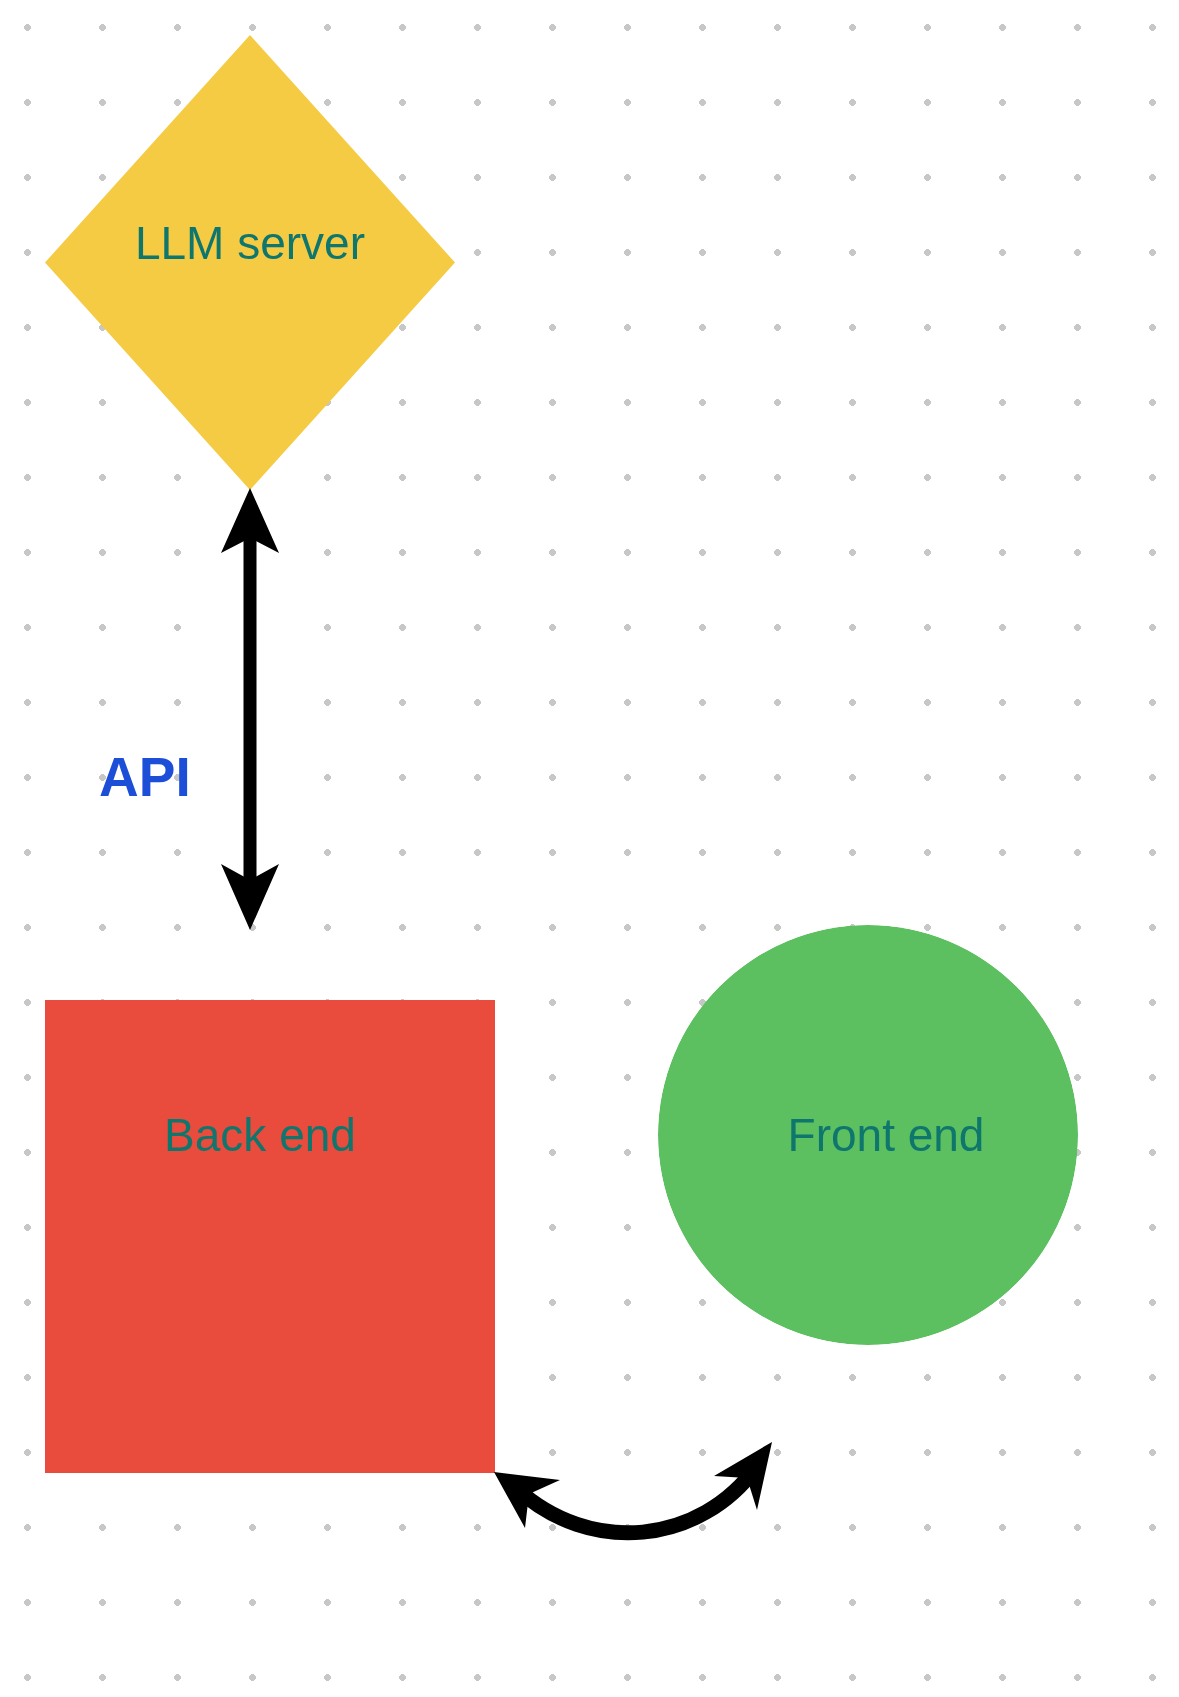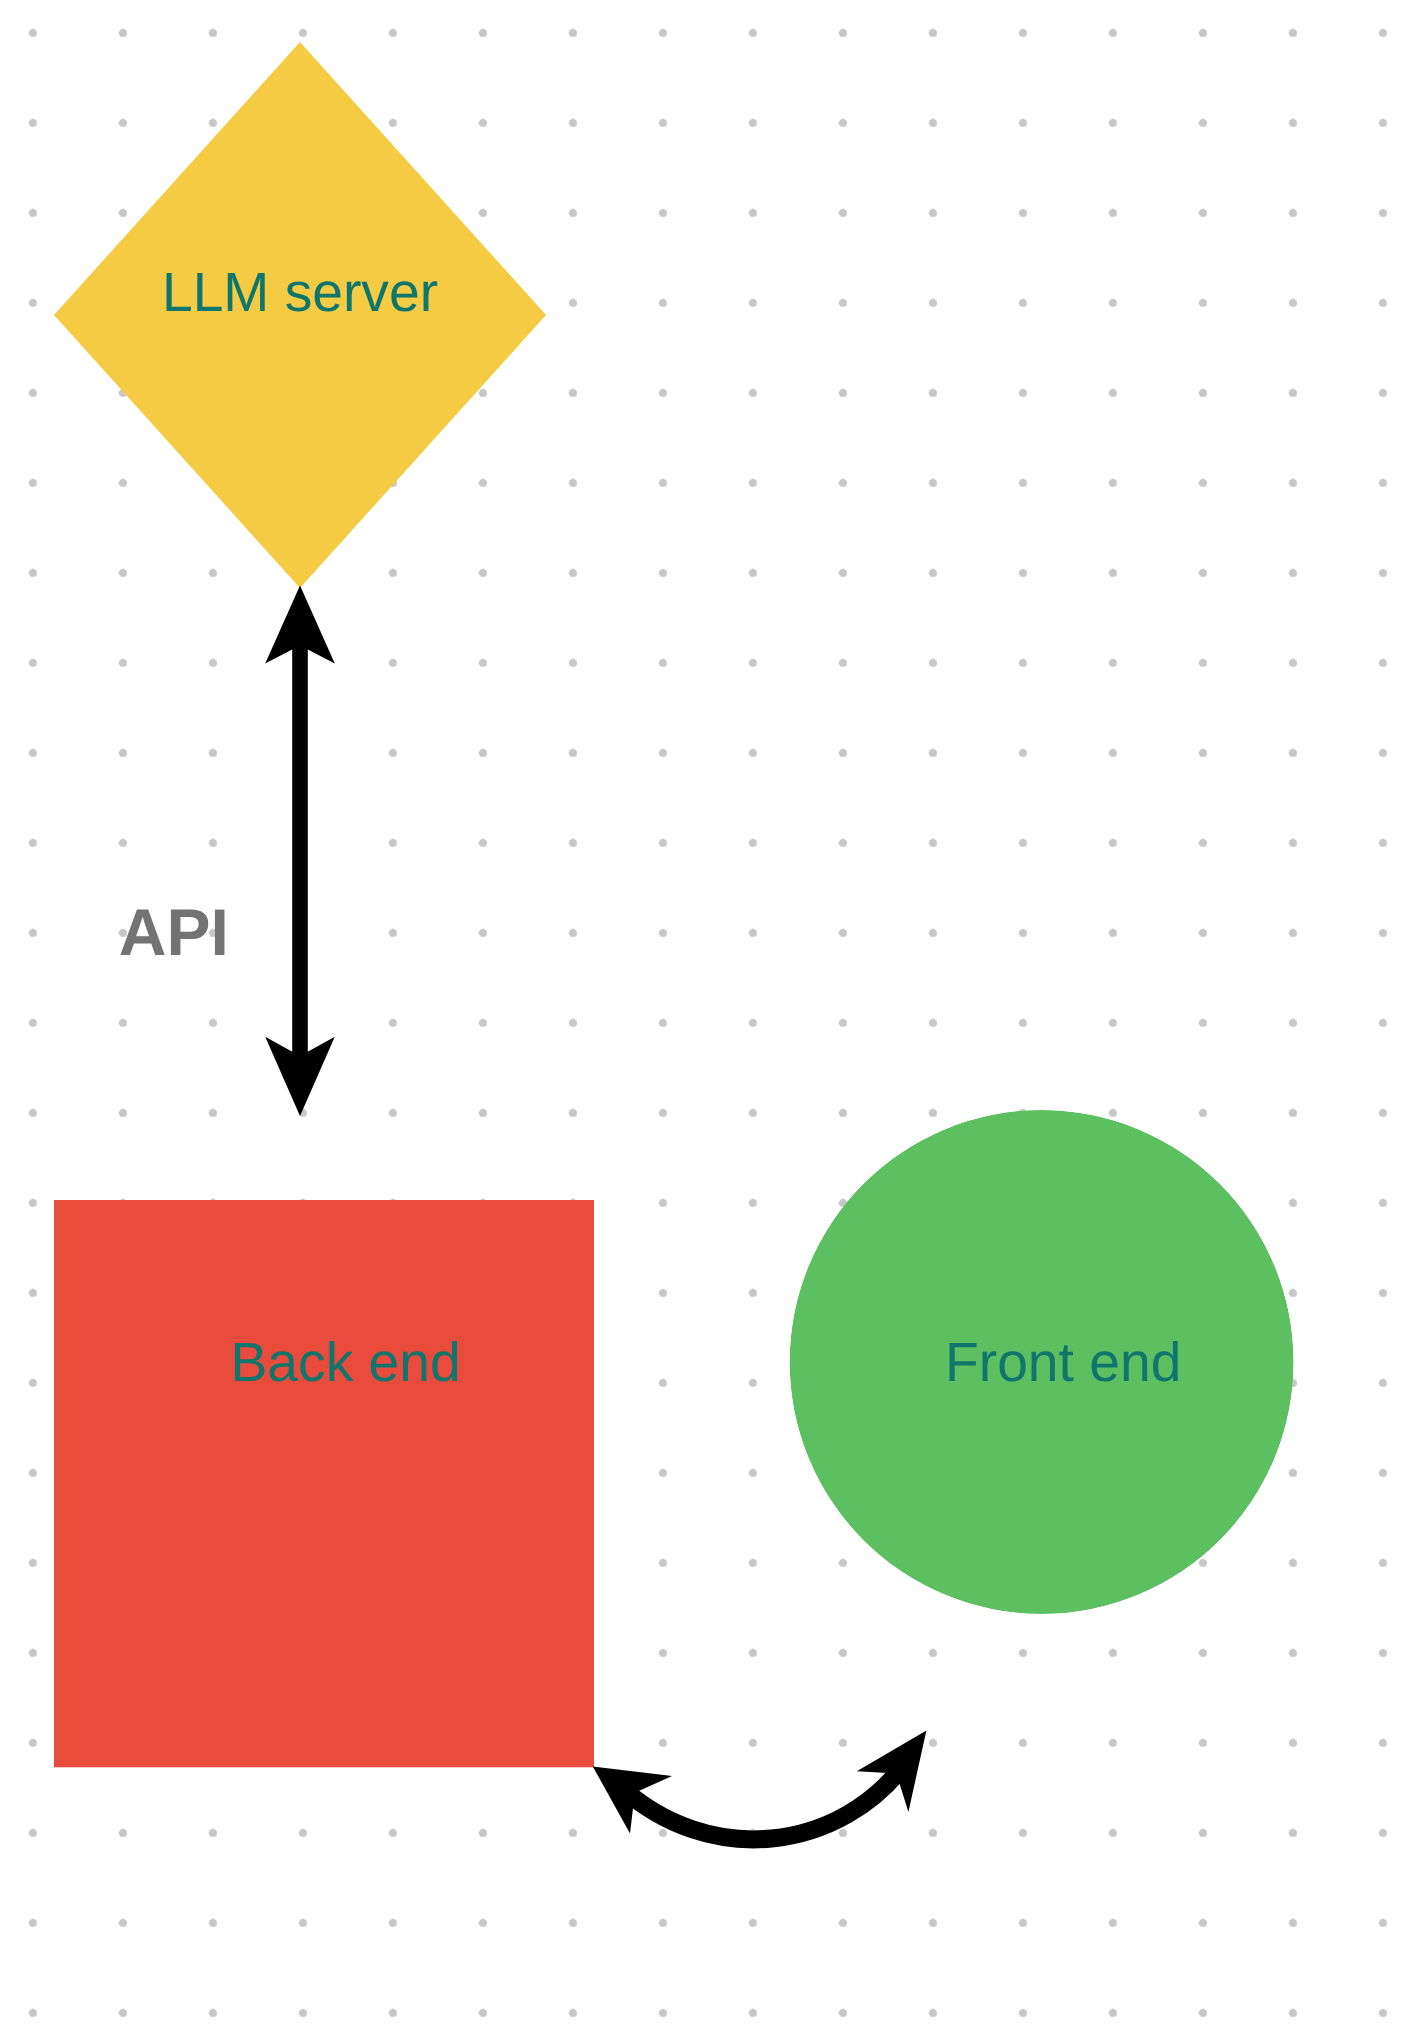--- a/index.html
+++ b/index.html
@@ -32,21 +32,21 @@
     position: absolute;
     text-align: center;
     color: #0f766e;
     font-size: 46px;
     line-height: 1;
     white-space: nowrap;
     font-family: "Liberation Sans", sans-serif;
   }
   .edge-label {
     position: absolute;
-    color: #737373;
+    color: #1d4ed8;
     font-size: 55px;
     font-weight: bold;
     line-height: 1;
     white-space: nowrap;
     font-family: "Liberation Sans", sans-serif;
   }
   #shape-llm-server {
     position: absolute;
     left: 45px;
     top: 35px;
@@ -70,21 +70,20 @@
   }
   #label-llm-server {
     left: 45px;
     top: 220px;
     width: 410px;
   }
   #label-back-end {
     left: 45px;
     top: 1112px;
     width: 430px;
-    padding-left: 28px;
   }
   #label-front-end {
     left: 658px;
     top: 1112px;
     width: 456px;
   }
   #label-api {
     left: 99px;
     top: 750px;
   }

